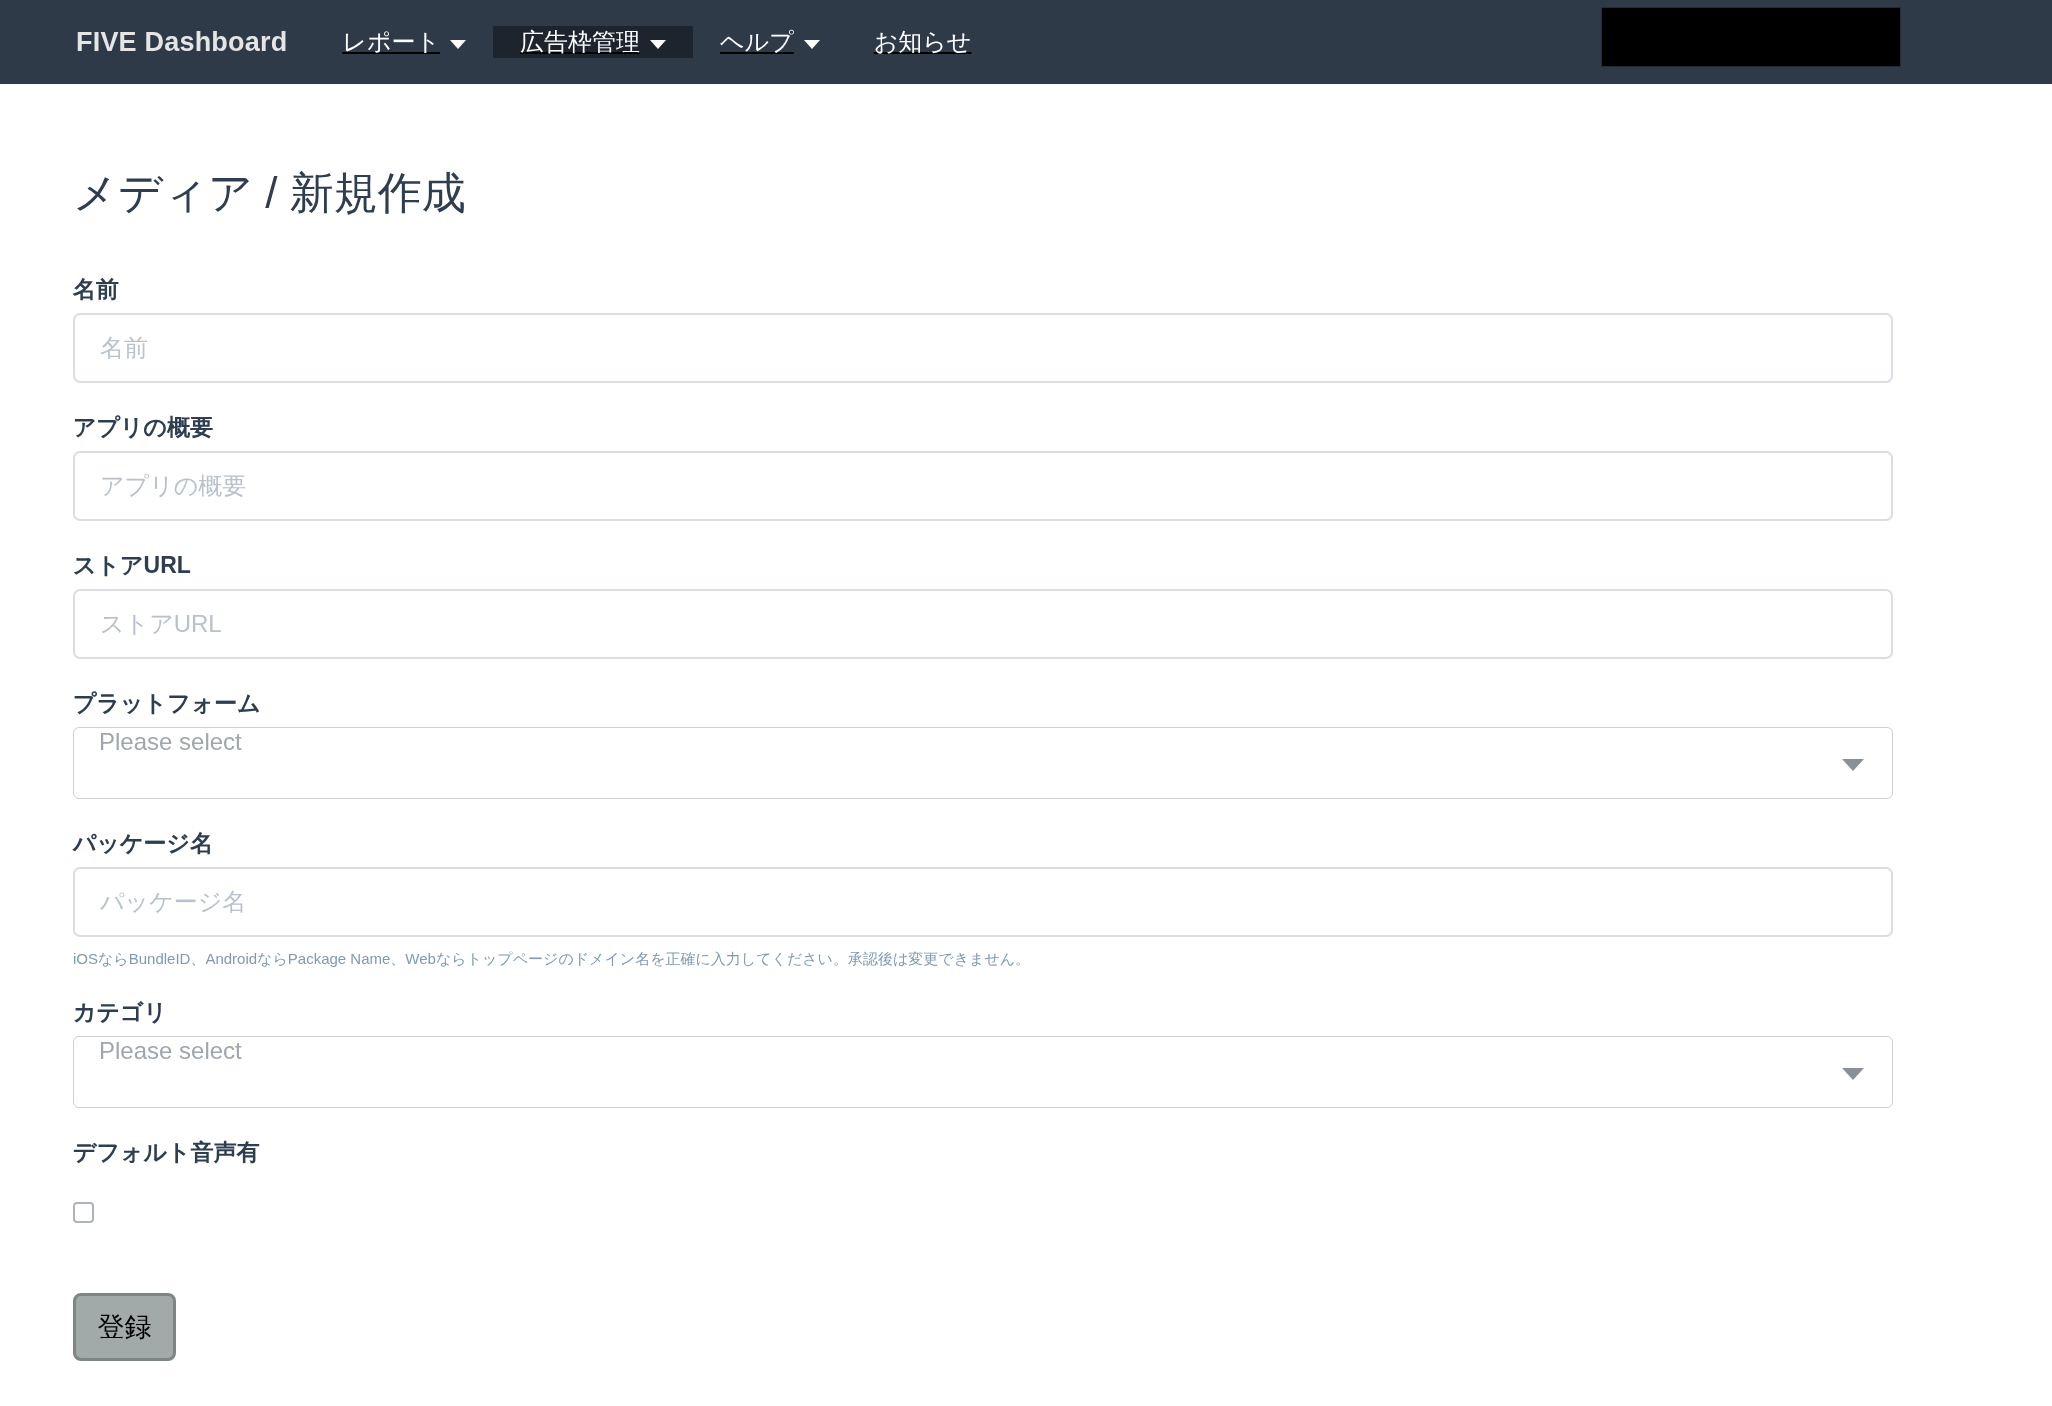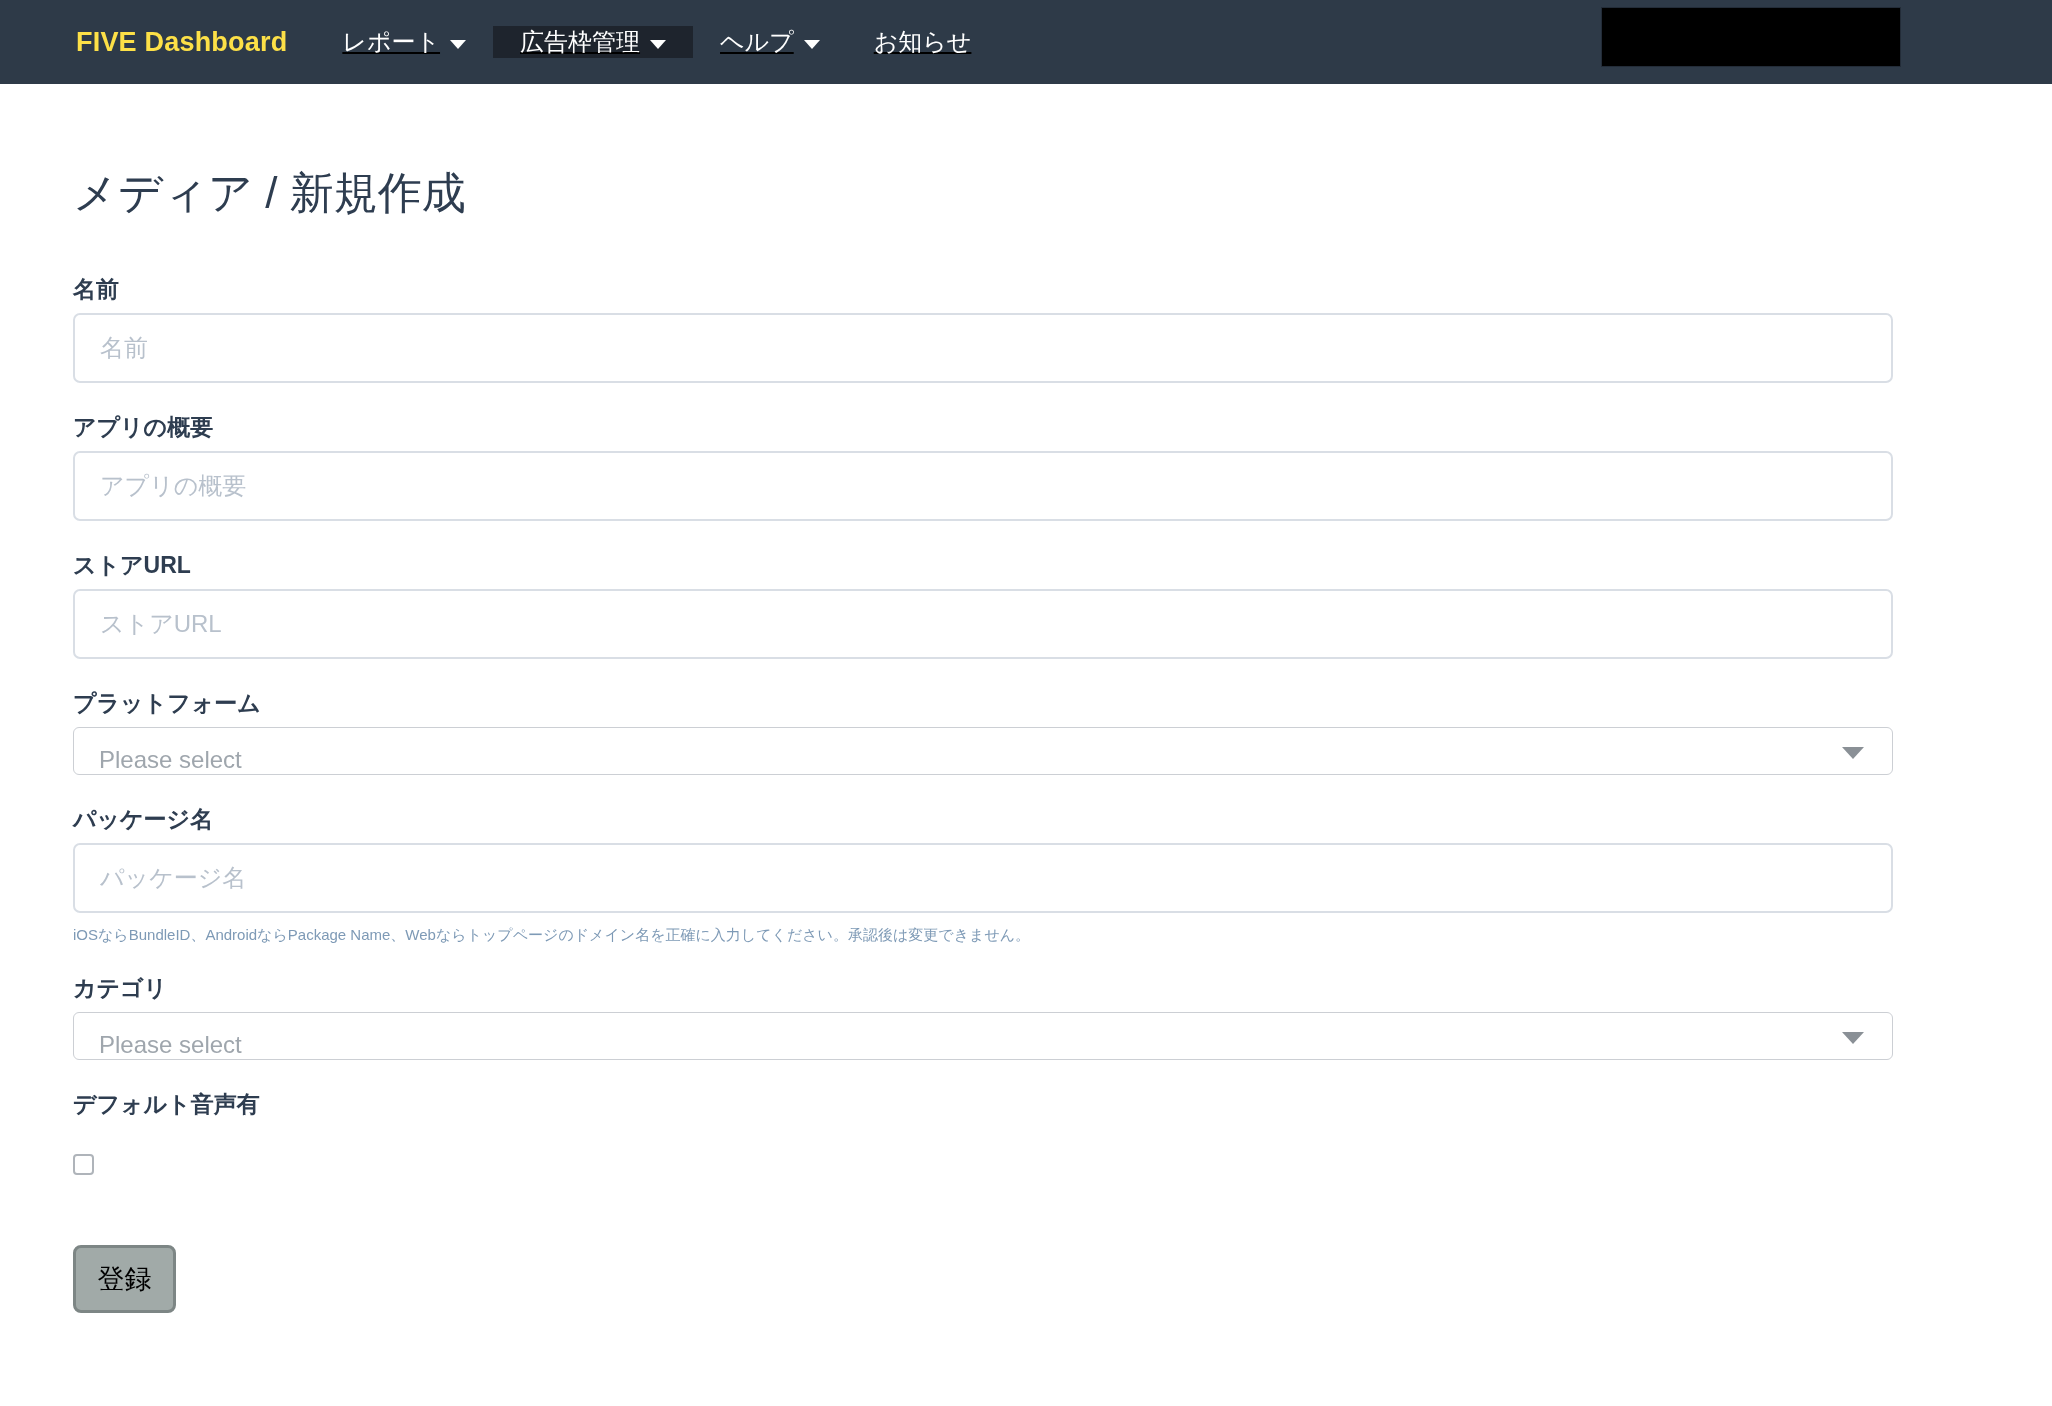--- a/index.html
+++ b/index.html
@@ -13,21 +13,21 @@
   
   .navbar {
     position: relative;
     width: 100%; height: 84px;
     background: #2e3a48;
     display: flex; align-items: stretch;
   }
   .brand {
     display: flex; align-items: center;
     padding: 0 28px 0 76px;
-    color: #fde047; font-size: 27px; font-weight: 700;
+    color: #e5e5e5; font-size: 27px; font-weight: 700;
     letter-spacing: 0.2px;
     cursor: pointer; white-space: nowrap;
   }
   .nav-items { display: flex; align-items: center; text-decoration: underline; }
   .nav-item {
     display: flex; align-items: center;
     padding: 0 27px;
     color: #ffffff; font-size: 24px;
     cursor: pointer; white-space: nowrap;
   }
@@ -77,25 +77,25 @@
     font-size: 24px;
     font-family: "Liberation Sans", "DejaVu Sans", sans-serif;
     color: #2e3d50;
     background: #ffffff;
     outline: none;
   }
   .text-input::placeholder { color: #b8c1cc; opacity: 1; }
 
   .select-box {
     position: relative;
-    width: 100%; height: 48px;
+    width: 100%; height: 72px;
     border: 1px solid #cccfd4;
     border-radius: 6px;
     background: #ffffff;
-    display: flex; align-items: flex-end;
+    display: flex; align-items: flex-start;
     padding: 0 25px;
     font-size: 24px;
     color: #9fa6ad;
     cursor: pointer;
   }
   .select-caret {
     position: absolute;
     right: 28px; top: 50%;
     margin-top: -4px;
     width: 0; height: 0;

